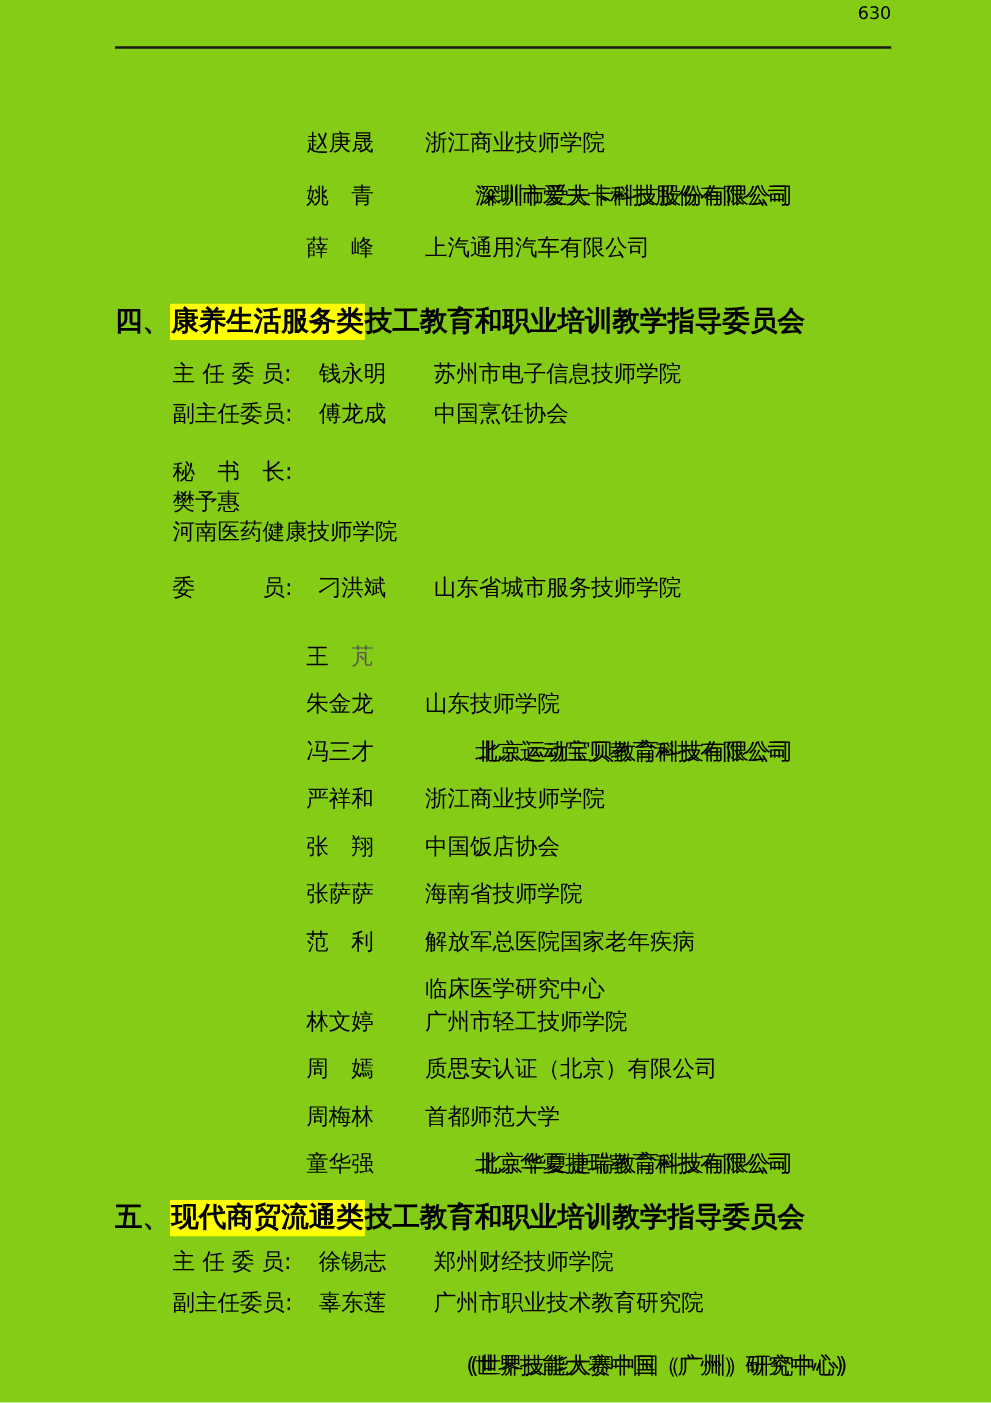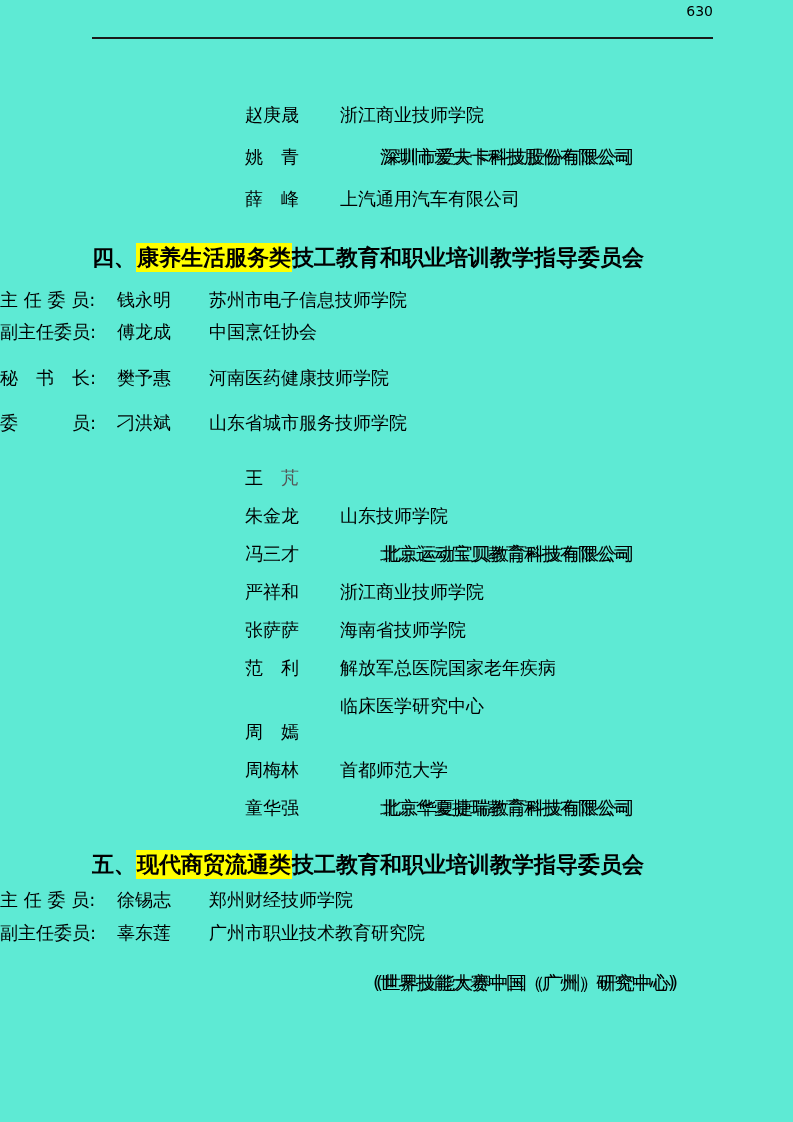--- a/index.html
+++ b/index.html
@@ -1,19 +1,19 @@
 <!DOCTYPE html>
 <html><head>
 <meta charset="utf-8">
 <style>
   html,body { margin:0; padding:0; background:#ffffff; }
   .page {
     position:relative;
     width:793px; height:1122px;
-    background:#5eead4;
+    background:#84cc16;
     color:#000000;
     font-family:"DejaVu Sans","Liberation Sans",sans-serif;
     font-size:18px;
     overflow:hidden;
   }
   .page-number {
     position:absolute; top:2px; right:80px;
     font-size:14px; line-height:18px;
   }
   .top-rule {
@@ -23,36 +23,36 @@
   .content { position:absolute; top:0; left:0; width:793px; }
 
   
   .member-row { display:flex; padding-left:245px; line-height:24px; margin-bottom:14px; }
   .member-row .m-name { width:95px; flex:none; white-space:pre; }
   .member-row .m-org { white-space:pre; }
 
   .b1 { margin-bottom:18px; }
   .first-block { margin-top:103px;align-items:flex-end; }
 
-  .role-row { display:flex; line-height:24px; margin-bottom:8px; }
+  .role-row { display:flex; padding-left:138px; line-height:24px; margin-bottom:8px; }
   .role-row .r-label { width:117px; flex:none; white-space:pre; }
   .role-row .r-name { width:92px; flex:none; white-space:pre; }
   .role-row .r-org { white-space:pre; }
 
   .sec-heading {
     font-size:22px; font-weight:bold;
     margin:32px 0 15px 92px;
     line-height:30px;
   }
   .sec-heading .hl { background:#ffff00; padding:2px 1px; }
 
-  .s5 { margin-top:30px; margin-bottom:8px; }
+  .s5 { margin-top:16px; margin-bottom:8px; }
   .s5-role { margin-bottom:9px; }
 
-  .mt22 { margin-top:22px; }
+  .mt22 { margin-top:22px;flex-direction:column; }
   .mt21 { margin-top:21px; }
   .mt31 { margin-top:31px; }
 
   .org2-row { padding-left:340px; line-height:24px; margin-bottom:2px; white-space:pre; }
 
   .org-note { padding-left:333px; line-height:24px; margin-top:26px; white-space:pre; }
 
   
   .ghost { text-shadow:3px 0 0 #000000;margin-left:40px; }
 
@@ -115,30 +115,39 @@
     </div>
     <div class="member-row">
       <span class="m-name">冯三才</span>
       <span class="m-org ghost">北京运动宝贝教育科技有限公司</span>
     </div>
     <div class="member-row">
       <span class="m-name">严祥和</span>
       <span class="m-org">浙江商业技师学院</span>
     </div>
     <div class="member-row">
+      <span class="m-name">张　翔</span>
+      <span class="m-org">中国饭店协会</span>
+    </div>
+    <div class="member-row">
       <span class="m-name">张萨萨</span>
       <span class="m-org">海南省技师学院</span>
     </div>
     <div class="member-row">
       <span class="m-name">范　利</span>
       <span class="m-org">解放军总医院国家老年疾病</span>
     </div>
     <div class="org2-row">临床医学研究中心</div>
     <div class="member-row">
+      <span class="m-name">林文婷</span>
+      <span class="m-org">广州市轻工技师学院</span>
+    </div>
+    <div class="member-row">
       <span class="m-name">周　嫣</span>
+      <span class="m-org">质思安认证（北京）有限公司</span>
     </div>
     <div class="member-row">
       <span class="m-name">周梅林</span>
       <span class="m-org">首都师范大学</span>
     </div>
     <div class="member-row">
       <span class="m-name">童华强</span>
       <span class="m-org ghost">北京华夏捷瑞教育科技有限公司</span>
     </div>
 

